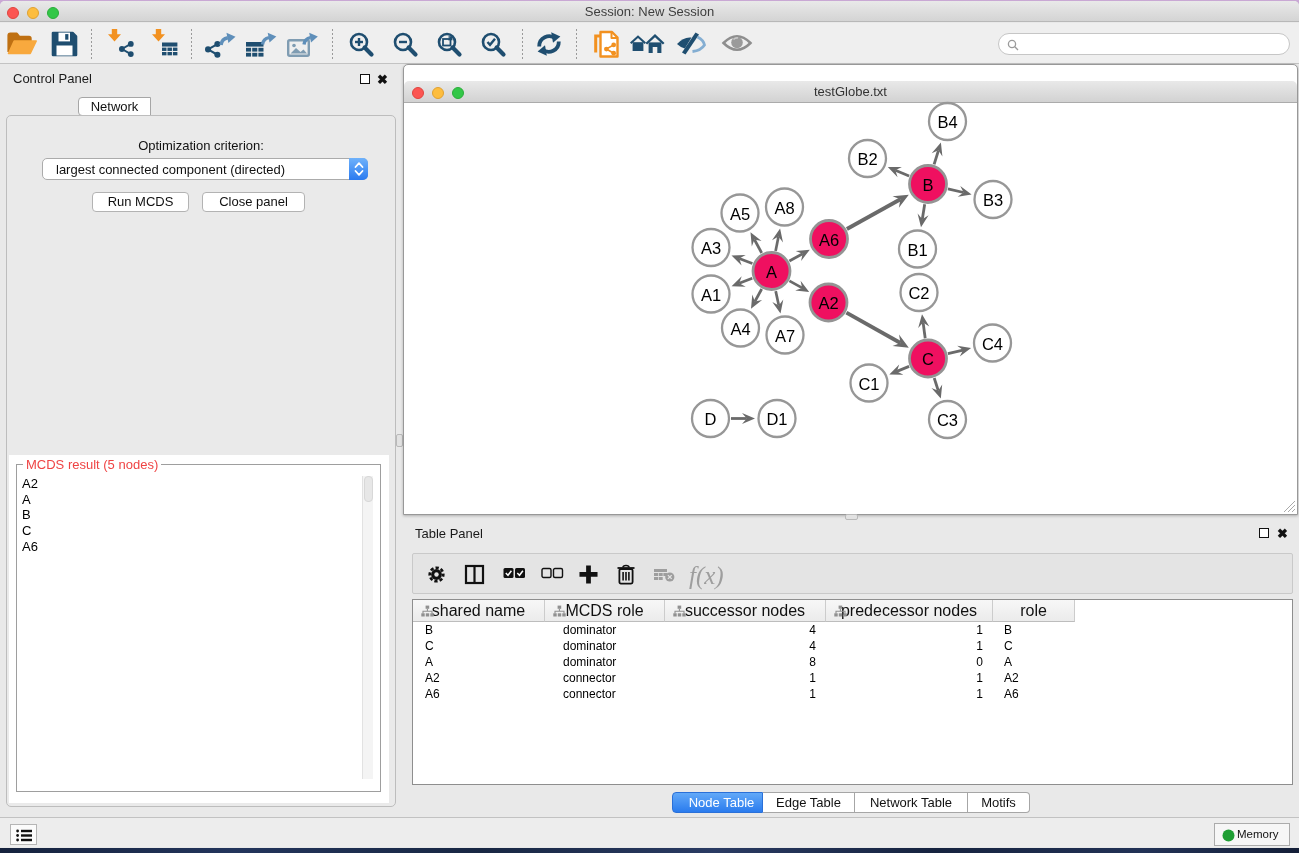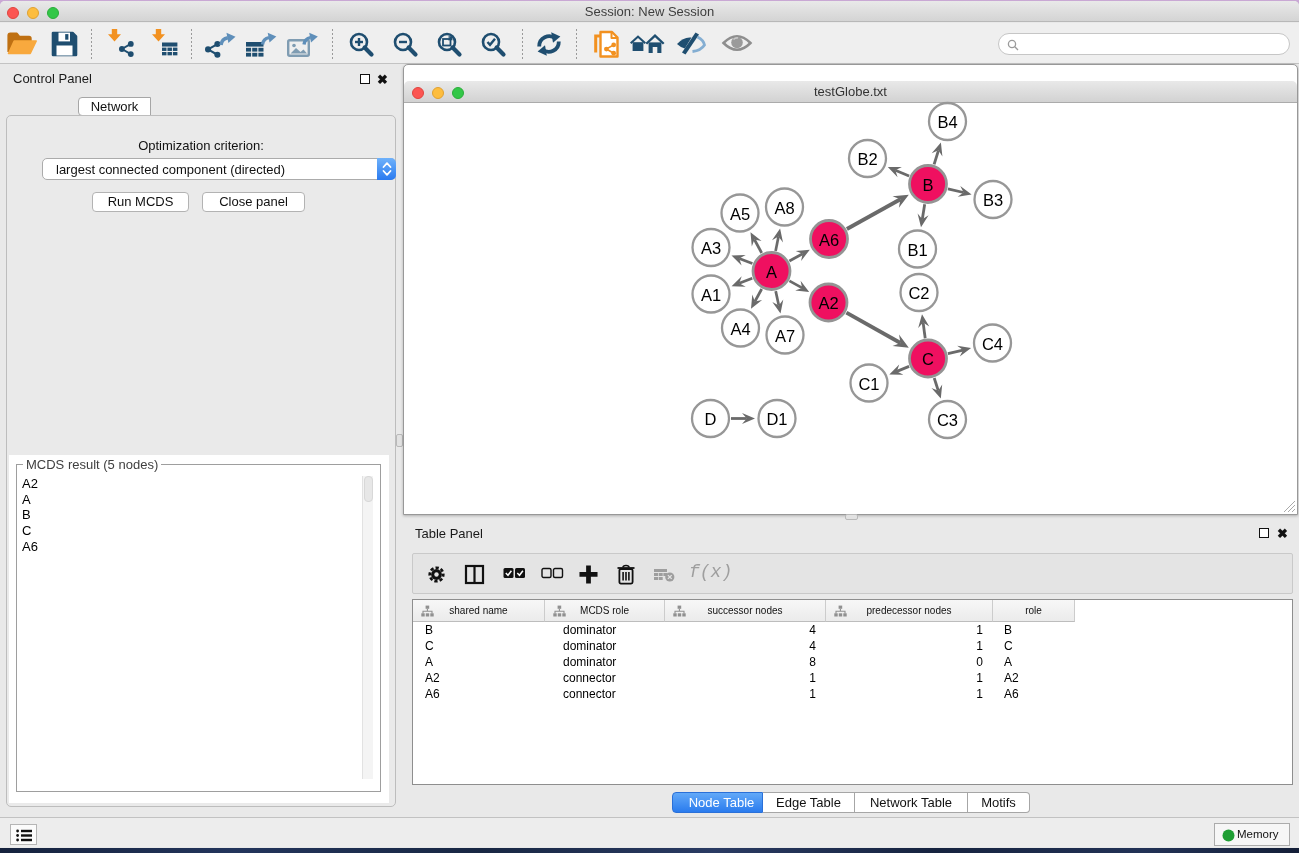--- a/index.html
+++ b/index.html
@@ -24,46 +24,46 @@
 .float-ico { width:10px; height:10px; border:1.6px solid #111; background:#fff; }
 .x-ico { font-size:13px; font-weight:bold; color:#111; line-height:10px; }
 .tabrow { height:19px; display:flex; }
 .tabrow .tab { border:1px solid #a6a6a6; border-left:none; background:#fff; color:#111;
   font-size:13px; text-align:center; line-height:17px; }
 .tabrow .tab.first { border-left:1px solid #a6a6a6; border-radius:4px 0 0 4px; }
 .tabrow .tab.last { border-radius:0 4px 4px 0; }
 .tabrow .tab.sel { background:linear-gradient(#62a9f8,#2a7bee); color:#fff; border-color:#2a70d8;padding-left:8px; }
 #cp-panel { left:6px; top:114px; width:390px; height:692px; border:1px solid #bdbdbd; border-radius:5px; background:#eaeaea; }
 #cp-opt { left:0px; top:137px; width:402px; text-align:center; font-size:13px; color:#111; }
-#cp-combo { left:42px; top:157px; width:354px; height:22px; background:#fff; border:1px solid #ababab; border-radius:5px; }
+#cp-combo { left:42px; top:157px; width:326px; height:22px; background:#fff; border:1px solid #ababab; border-radius:5px; }
 #cp-combo .lbl { position:absolute; left:13px; top:3px; font-size:13px; color:#111; }
 #cp-combo .step { position:absolute; right:-1px; top:-1px; width:19px; height:22px; border-radius:0 5px 5px 0;
   background:linear-gradient(#6fb2fb,#2a7af0); }
 .btn { position:absolute; height:20px; background:#fff; border:1px solid #b3b3b3; border-radius:4px;
   font-size:13px; color:#111; text-align:center; line-height:18px; }
 #resultbox { left:9px; top:454px; width:380px; height:348px; background:#fff; }
 #fieldset { position:absolute; left:7px; top:9px; right:8px; bottom:11px; border:1px solid #9e9e9e; }
-#fieldset-label { position:absolute; left:6px; top:-8px; background:#fff; font-size:13px; color:#404040; padding:0 3px; }
+#fieldset-label { position:absolute; left:6px; top:-8px; background:#fff; font-size:13px; color:#ef4444; padding:0 3px; }
 #mcds-list { position:absolute; left:5px; top:11px; font-size:13px; color:#000; line-height:15.7px; }
 #res-scroll { position:absolute; right:7px; top:11px; width:11px; bottom:12px; background:#f4f4f4; border-left:1px solid #e2e2e2; }
 #res-thumb { position:absolute; left:1px; top:0px; width:9px; height:26px; background:#e7e7e7; border:1px solid #d8d8d8; border-radius:4px;}
 
 .grip { background:#e2e2e2; border:1px solid #b9b9b9; border-radius:2px; }
 
 #netwin { left:403px; top:63px; width:895px; height:451px; background:#fff; border:1px solid #989898;
   border-radius:5px 5px 0 0; box-shadow:0 1px 3px rgba(0,0,0,0.25); }
 #nettitle { position:absolute; left:0; top:16px; width:100%; height:22px; border-radius:5px 5px 0 0;
   background:linear-gradient(#e9e9e9,#d2d2d2); border-bottom:1px solid #ababab; }
 #nettitle .tl { position:absolute; top:6px; width:12px; height:12px; border-radius:50%; }
 
 #tp-title { left:415px; top:525px; font-size:13px; color:#1a1a1a; }
 #tp-toolbar { left:412px; top:552px; width:881px; height:41px; background:#e4e4e4; border:1px solid #c9c9c9; border-radius:2px; }
 #tp-table { left:412px; top:598px; width:881px; height:186px; background:#fff; border:1px solid #8e8e8e; }
 .th { position:absolute; top:0; height:22px; background:linear-gradient(#f7f7f7,#ebebeb);
-  border-right:1px solid #cccccc; border-bottom:1px solid #bdbdbd; font-size:10px; color:#111; text-align:center; line-height:22px; }
+  border-right:1px solid #cccccc; border-bottom:1px solid #bdbdbd; font-size:16px; color:#111; text-align:center; line-height:22px; }
 .cell { position:absolute; font-size:12px; color:#000; height:16px; line-height:16px; }
 
 #bottomtabs { left:672px; top:791px; height:21px; display:flex; }
 #bottomtabs .tab { line-height:19px; }
 
 #statusbar { left:0; top:816px; width:1299px; height:30px; background:#ededed; border-top:1px solid #c2c2c2; }
 #memorybtn { left:1214px; top:822px; width:76px; height:23px; background:#f6f6f6; border:1px solid #ababab; font-size:11.5px; color:#111; }
 #listbtn { left:10px; top:823px; width:27px; height:21px; background:#fbfbfb; border:1px solid #b5b5b5; }
 svg.ico { position:absolute; overflow:visible; }
 </style></head>
@@ -386,21 +386,21 @@
           <rect x="0" y="0" width="13" height="3"></rect>
 <rect x="0" y="4" width="4" height="3"></rect>
           <rect x="4.7" y="4" width="4" height="3"></rect>
           <rect x="9.4" y="4" width="3.6" height="3"></rect>
 <rect x="0" y="8" width="4" height="3"></rect>
           <rect x="4.7" y="8" width="4" height="3"></rect>
 <circle cx="15.8" cy="8" r="4.6"></circle>
         </g>
 <path d="M13.9 6.1 l3.8 3.8 M17.7 6.1 l-3.8 3.8" stroke="#e4e4e4" stroke-width="1.3"></path>
       </svg>
-<div style="position:absolute; left:276px; top:8px; font-family:Liberation Mono, monospace; font-style:italic; font-size:18px; color:#9e9e9e;">f(x)</div>
+<div style="position:absolute; left:276px; top:8px; font-family:Liberation Serif, serif; font-style:italic; font-size:25px; color:#9e9e9e;">f(x)</div>
     </div>
   <div class="abs" id="tp-table">
       <div class="th" style="left:0px; width:132px;">shared name</div>
 <svg class="ico" style="left:8px; top:5px;" width="13" height="12" viewBox="0 0 13 12">
 <rect x="4.6" y="0.6" width="3.6" height="3.2" fill="#909090"></rect>
 <path d="M6.4 4 v2.2 M2 8.4 v-2.2 h9 v2.2" fill="none" stroke="#909090" stroke-width="1.1"></path>
 <rect x="0.3" y="8.3" width="3.4" height="3.2" fill="#909090"></rect>
 <rect x="4.8" y="8.3" width="3.4" height="3.2" fill="#909090"></rect>
 <rect x="9.3" y="8.3" width="3.4" height="3.2" fill="#909090"></rect>
 </svg>

